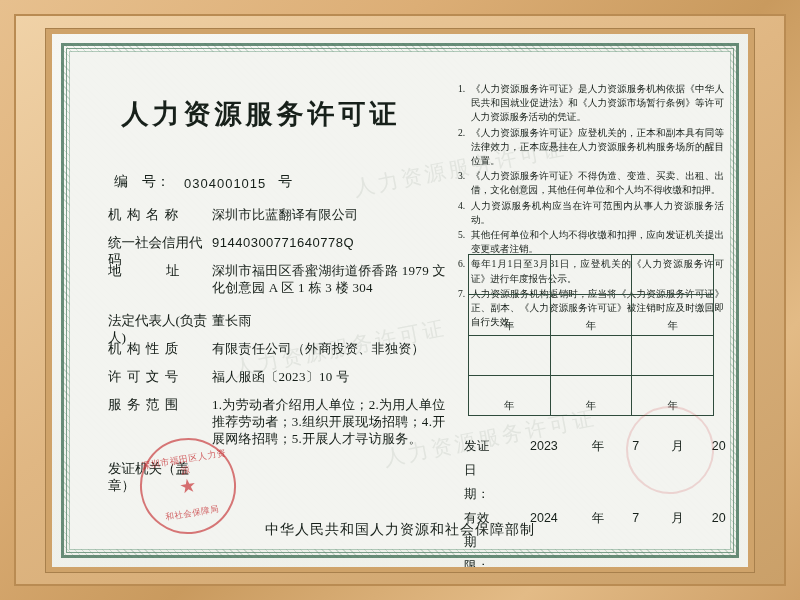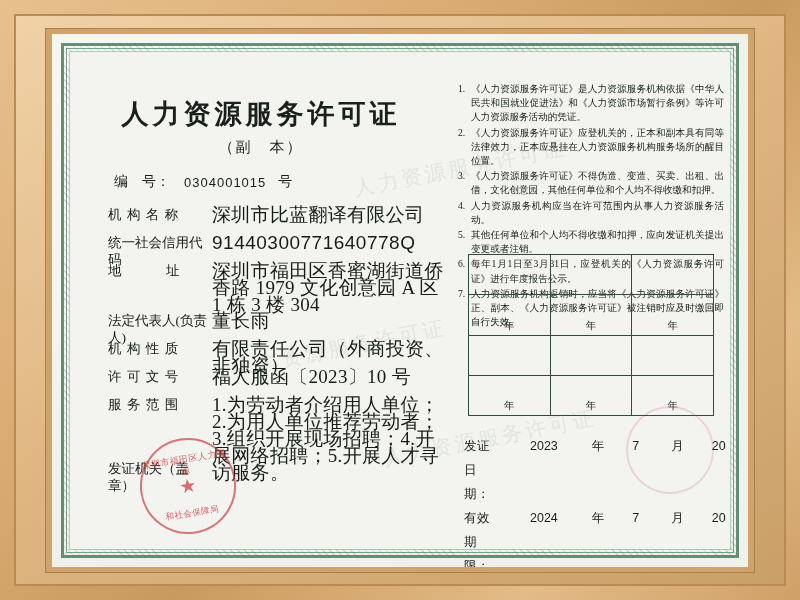--- a/index.html
+++ b/index.html
@@ -137,21 +137,21 @@
   }
 
   
   #number-row {
     position: absolute;
     left: 40px; top: 117px;
     width: 330px;
     font-size: 14px;
     color: #16201a;
     display: flex;
-    align-items: center;
+    align-items: flex-end;
   }
   #number-value {
     margin-left: 14px;
     margin-right: 12px;
     font-family: "Liberation Sans", sans-serif;
     font-size: 13px;
     letter-spacing: 1px;
   }
 
   
@@ -170,21 +170,21 @@
     letter-spacing: 1px;
   }
   .field-label.wide {
     letter-spacing: 0px;
     width: 104px;
   }
   .field-value {
     position: absolute;
     left: 104px; top: 0;
     width: 236px;
-    font-size: 19px;
+    font-size: 13px;
     letter-spacing: .3px;
   }
   .field-value.mono {
     font-family: "Liberation Sans", sans-serif;
     letter-spacing: .5px;
   }
 
   
   #notes-title {
     position: absolute;
@@ -338,21 +338,20 @@
 
     <div class="watermark" style="left:300px; top:120px;">人力资源服务许可证</div>
     <div class="watermark" style="left:180px; top:300px;">人力资源服务许可证</div>
     <div class="watermark" style="left:330px; top:390px;">人力资源服务许可证</div>
 
     <div id="content">
 
       <div id="left-col">
 
         <div id="doc-title">人力资源服务许可证</div>
-        <div id="doc-subtitle">（副　本）</div>
 
         <div id="number-row">
           <span>编　号：</span>
           <span id="number-value">0304001015</span>
           <span>号</span>
         </div>
 
         <div class="field-row" style="top:150px;">
           <span class="field-label">机 构 名 称</span>
           <span class="field-value">深圳市比蓝翻译有限公司</span>
@@ -472,20 +471,21 @@
             <span class="date-m">7</span>
             <span class="date-u2">月</span>
             <span class="date-d">20</span>
             <span class="date-u3">日</span>
           </div>
         </div>
 
       </div>
     </div>
 
+    <div id="footer-line">中华人民共和国人力资源和社会保障部制</div>
 
     <div class="seal" id="seal-main">
       <span class="seal-top">深圳市福田区人力资源</span>
       <span class="seal-star">★</span>
       <span class="seal-bottom">和社会保障局</span>
     </div>
     <div class="seal" id="seal-ghost"></div>
 
   </div>
 </div>

